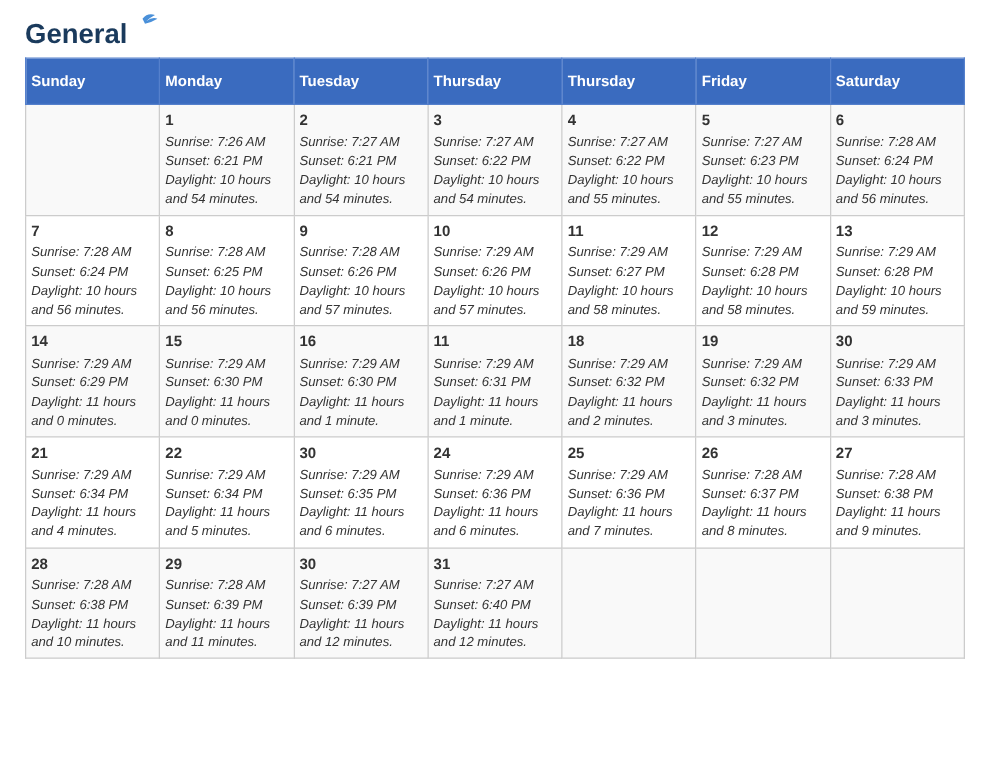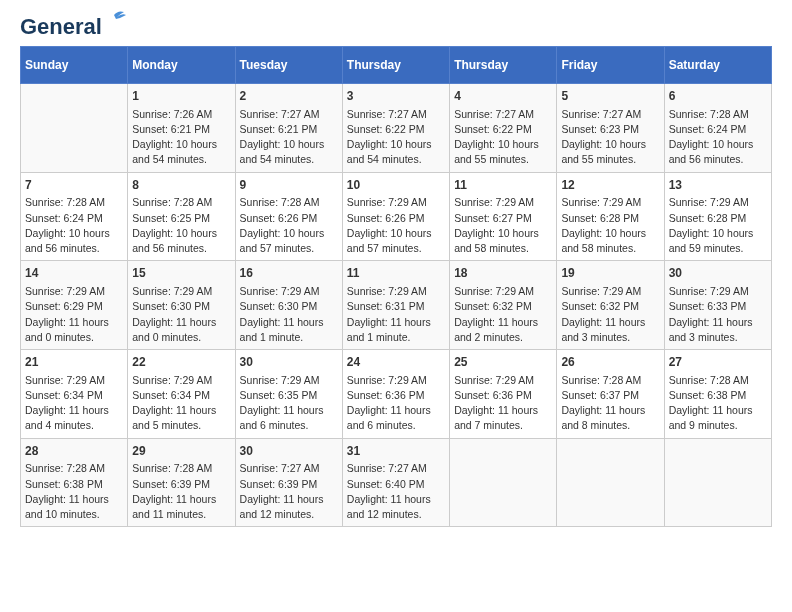--- a/index.html
+++ b/index.html
@@ -68,20 +68,21 @@
     .day-num {
       font-weight: bold;
       font-size: 12px;
       display: block;
       margin-bottom: 2px;
     }
     .day-info {
       font-size: 10.5px;
       color: #333;
       line-height: 1.45;
+      font-style: italic;
     }
     td.empty { background: #f9f9f9; }
   </style>
 </head>
 <body>
 
 <div class="header">
   <div class="logo">
     <div style="display:flex;align-items:center;">
       <span class="logo-text">General<br><span></span></span>

